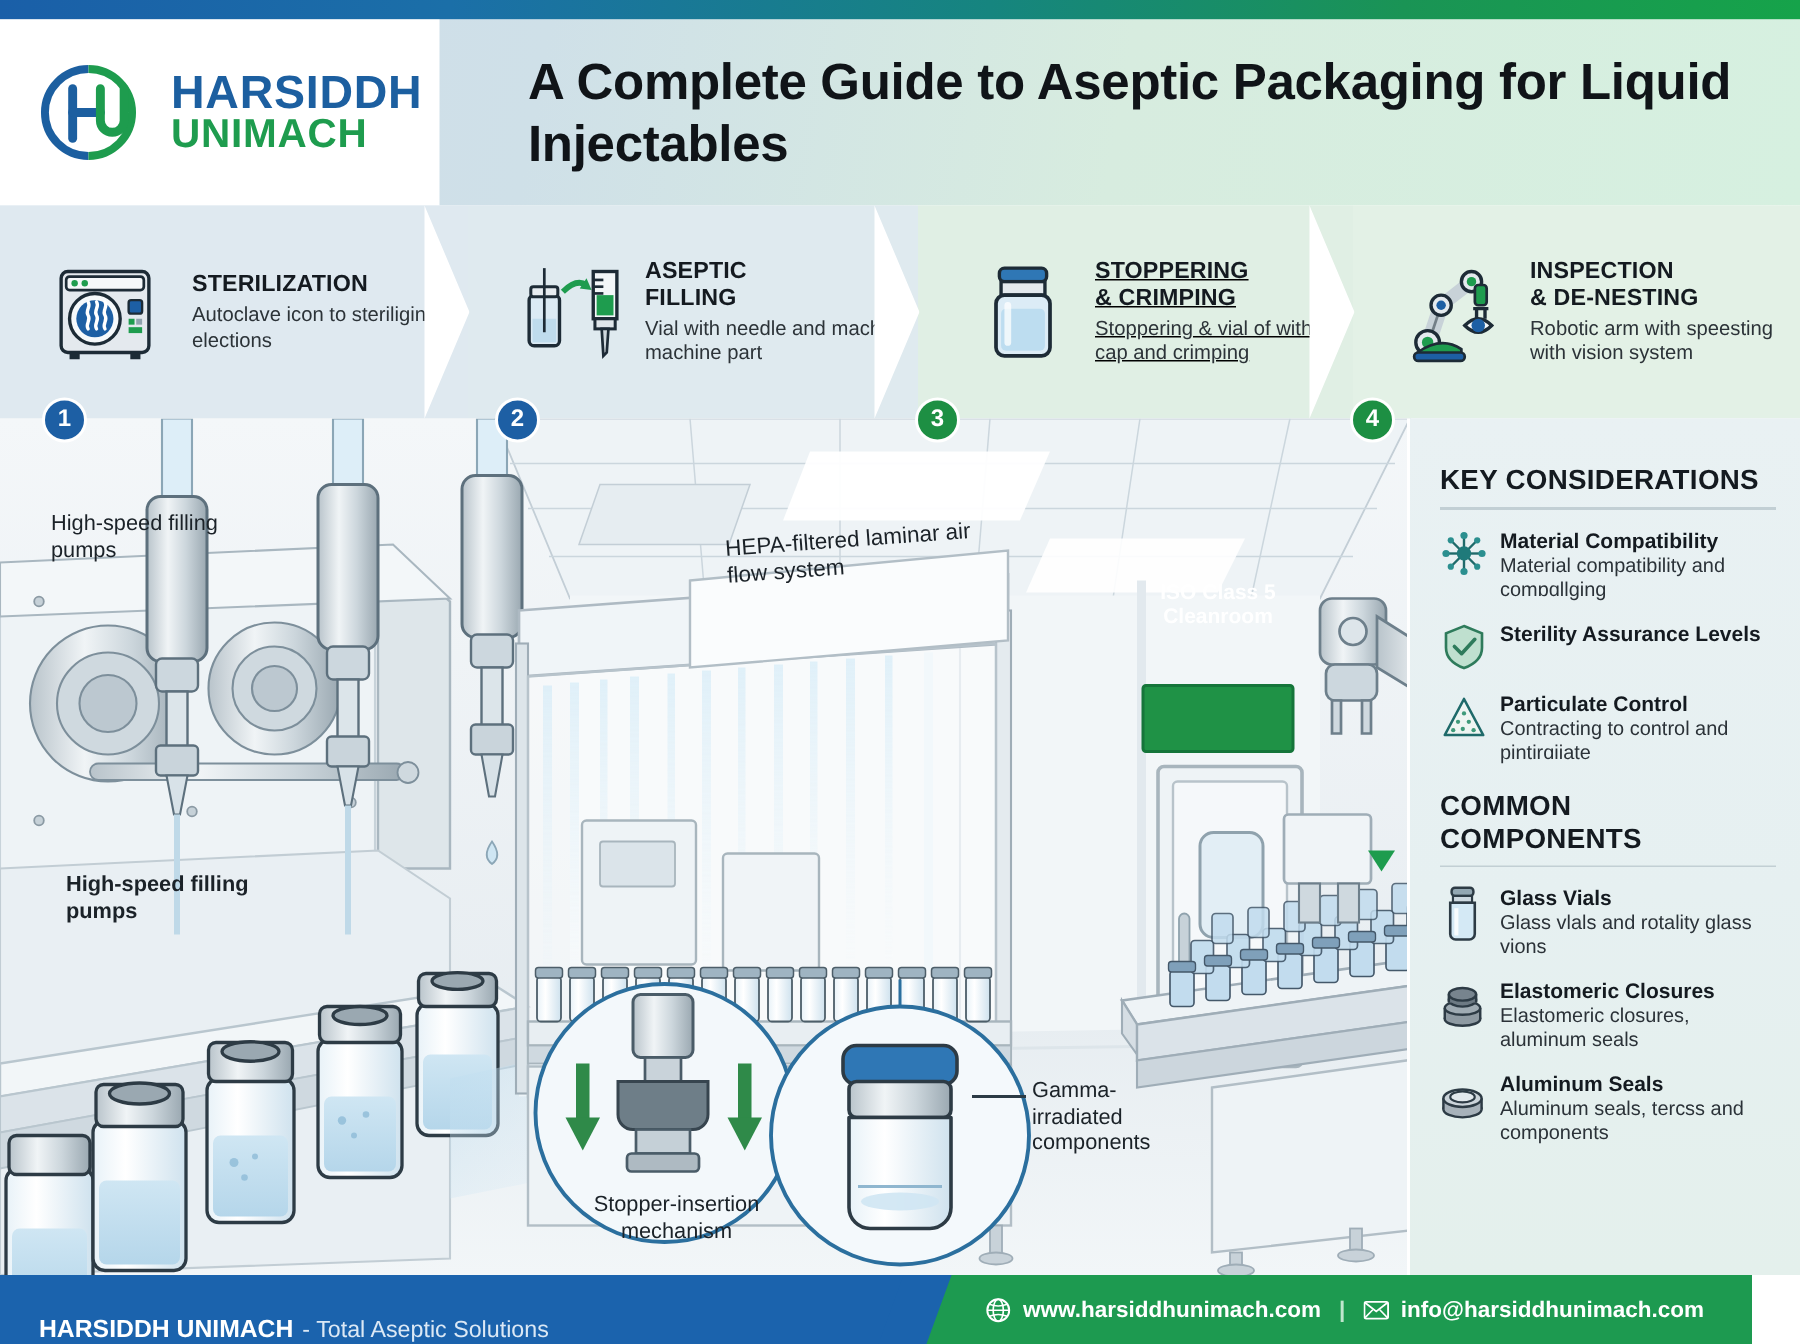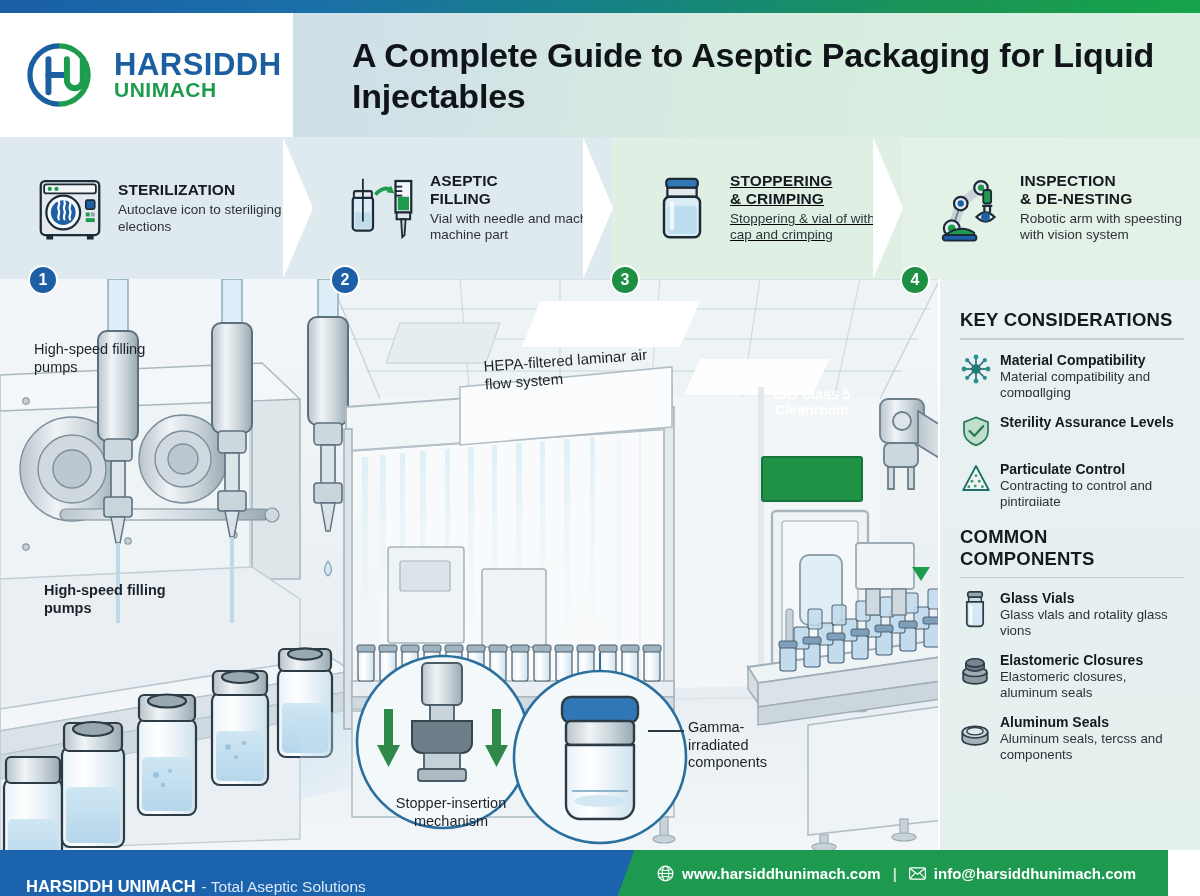--- a/index.html
+++ b/index.html
@@ -26,21 +26,21 @@
   .logo-box {
     position: absolute; top: 0; left: 0; width: 293px; height: 124px;
     background: #ffffff; display: flex; align-items: center; padding-left: 26px; gap: 11px;
   }
   .logo-mark { width: 66px; height: 66px; flex: 0 0 auto; }
   .logo-words { margin-left: 11px; line-height: 0.95; }
   .logo-line1 {
     font-size: 31px; font-weight: bold; letter-spacing: 0.5px; color: #1c5fa0;
   }
   .logo-line2 {
-    font-size: 21px; font-weight: bold; letter-spacing: 0.5px; color: #1e9c4e;
+    font-size: 27px; font-weight: bold; letter-spacing: 0.5px; color: #1e9c4e;
   }
   .title {
     position: absolute; left: 352px; top: 22px; width: 830px;
     font-size: 34px; font-weight: bold; color: #101418; line-height: 1.22;
     letter-spacing: -0.2px;
   }
 
   
   .steps {
     position: absolute; top: 137px; left: 0; width: 1200px; height: 142px;
@@ -56,21 +56,21 @@
   }
   .step-ico { width: 72px; height: 72px; flex: 0 0 auto; }
   .step-txt { margin-left: 12px; }
   .step-title {
     font-size: 15.5px; font-weight: bold; color: #141a20;
     line-height: 1.12; letter-spacing: 0.1px; text-transform: uppercase;
   }
   .step-desc {
     font-size: 13.5px; color: #2c3338; line-height: 1.2; margin-top: 4px;
   }
-  .s1 { width: 312px; background: #dfe9f0; }
+  .s1 { width: 312px; background: #dfe9f0; gap: 10px; }
   .s2 { width: 300px; background: #dfeaef; }
   .s3 { width: 290px; background: #e0efe4; text-decoration: underline; }
   .s4 { width: 298px; background: #e3f1e6; }
 
   
   .badge {
     position: absolute; width: 30px; height: 30px; border-radius: 50%;
     color: #fff; font-size: 16px; font-weight: bold;
     display: flex; align-items: center; justify-content: center;
     border: 2.5px solid #fff; z-index: 20;

